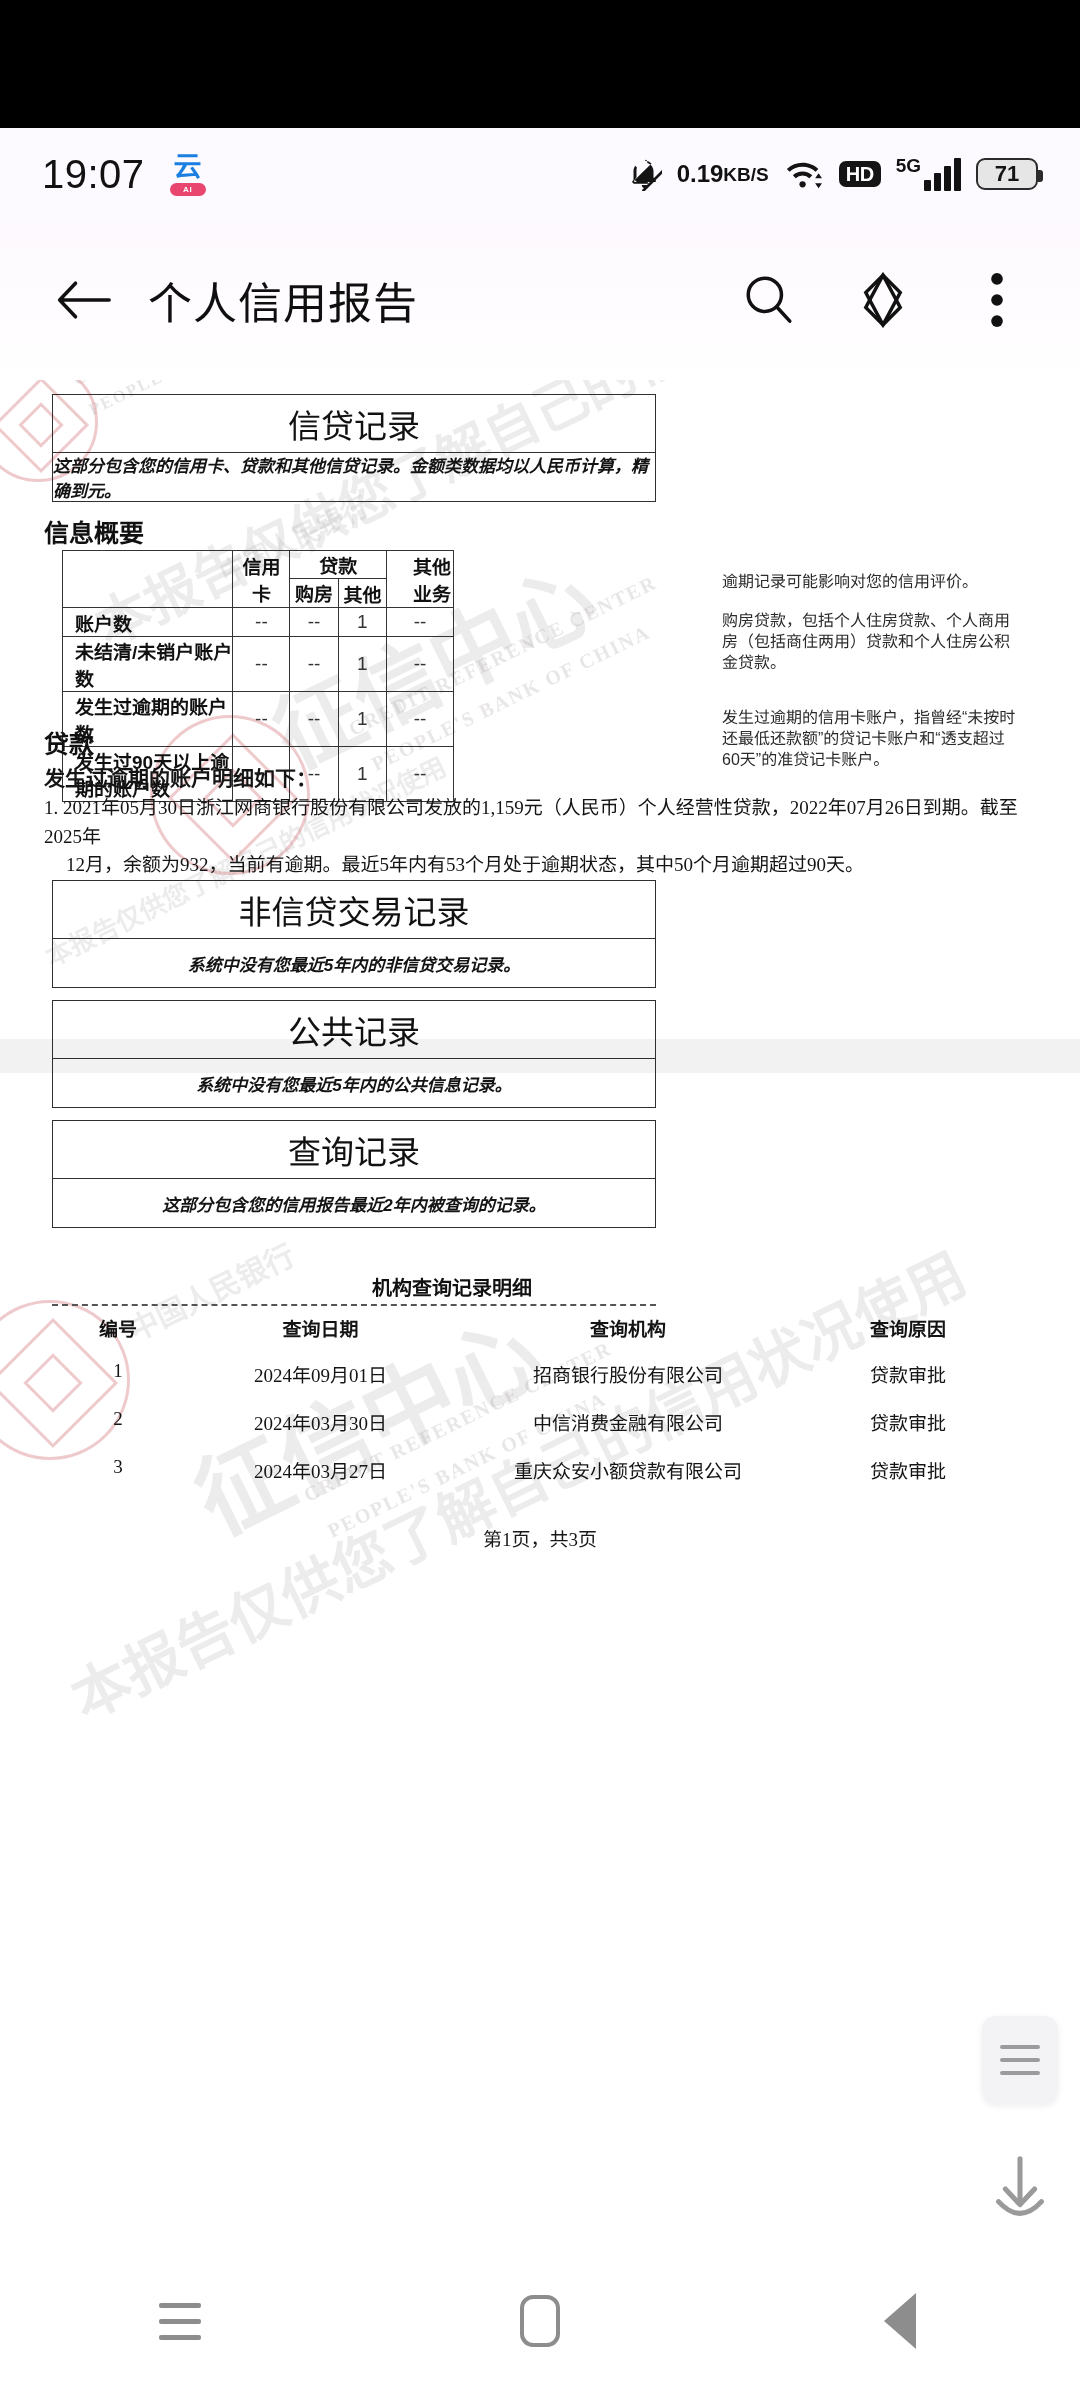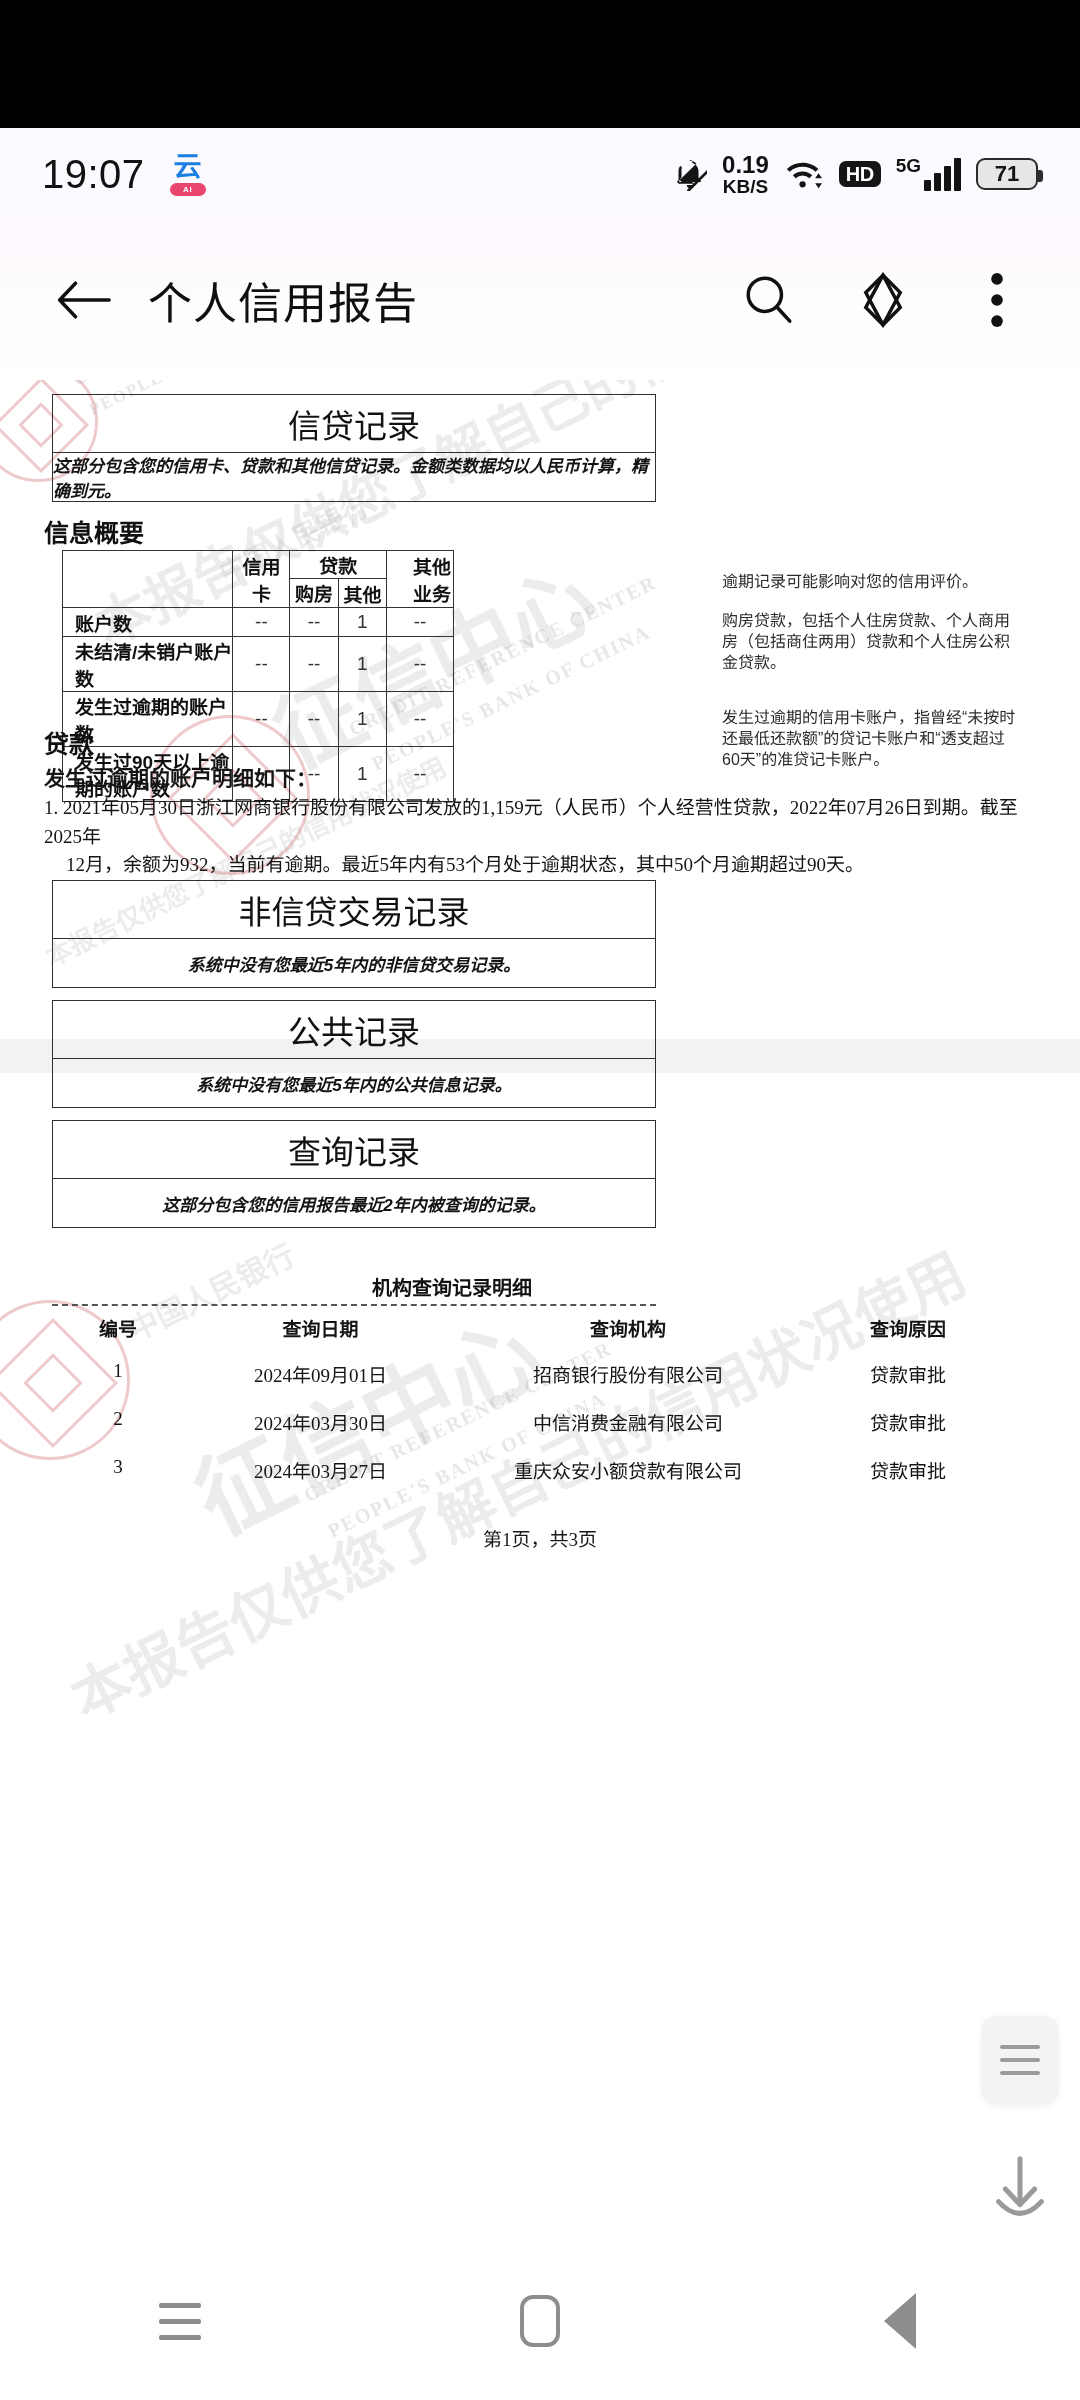--- a/index.html
+++ b/index.html
@@ -80,21 +80,21 @@
   }
 
   .status-right {
     display: flex;
     align-items: center;
     gap: 15px;
   }
   .sb-icon { display: block; }
   .netspeed {
     display: flex;
-    flex-direction: column;
+    flex-direction: row;
     align-items: center;
     line-height: 1.0;
     color: #111;
     font-weight: 700;
     font-family: "Liberation Sans", sans-serif;
   }
   .netspeed .n1 { font-size: 24px; }
   .netspeed .n2 { font-size: 19px; }
 
   .hd-box {

